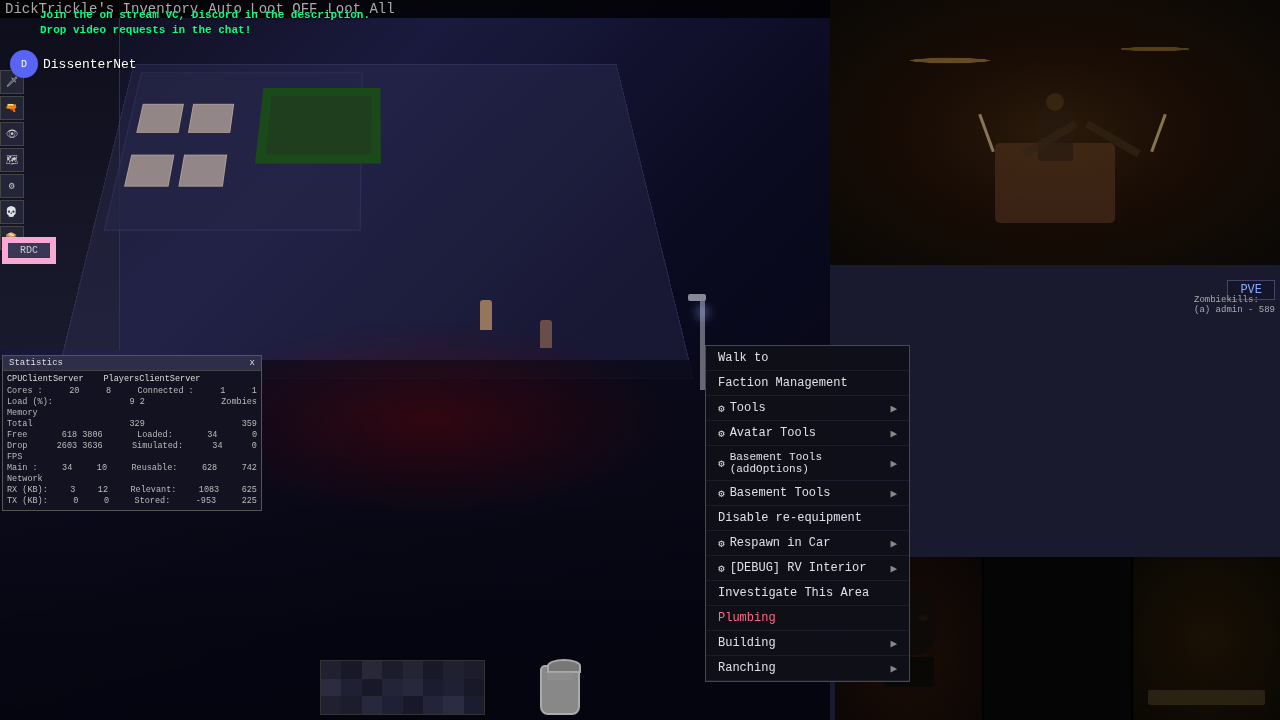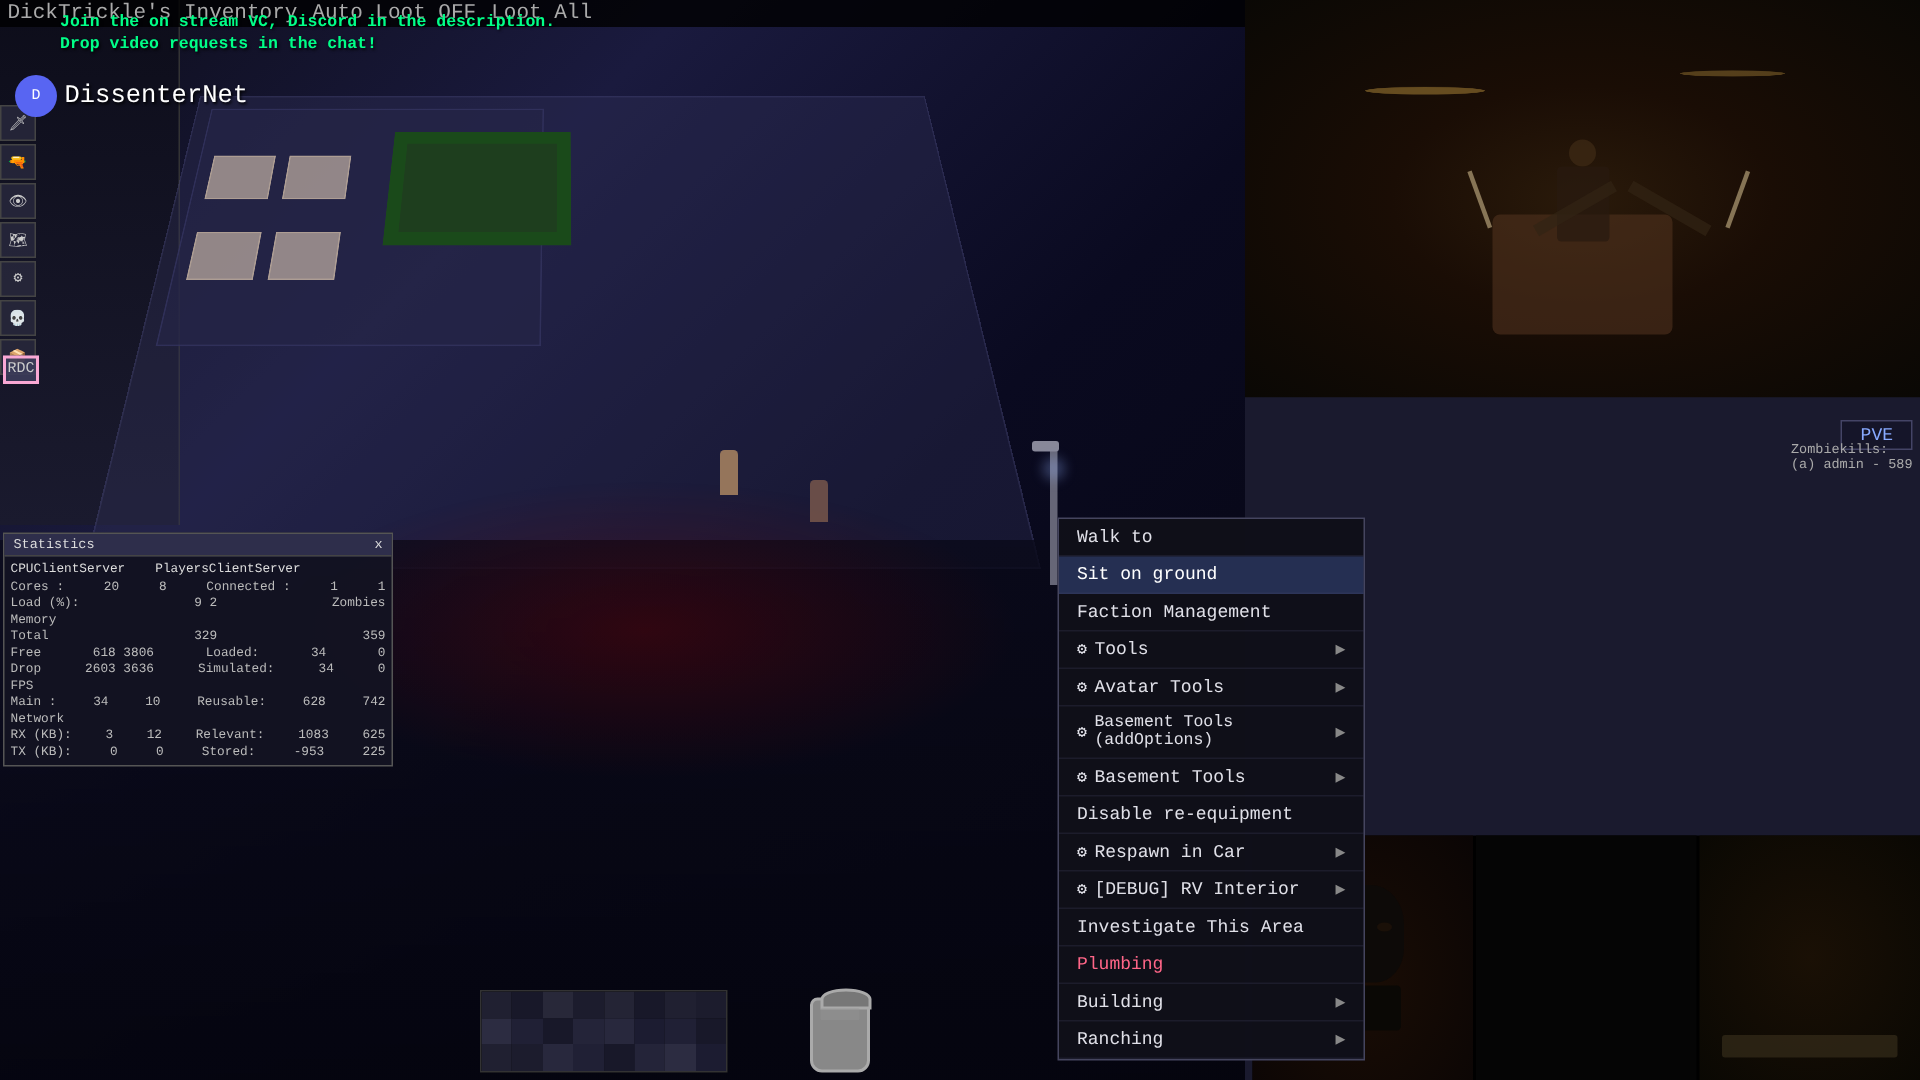--- a/index.html
+++ b/index.html
@@ -78,21 +78,21 @@
       border-radius: 50%;
       background: #5865f2;
       display: flex;
       align-items: center;
       justify-content: center;
       color: white;
       font-size: 10px;
     }
     .discord-name {
       color: #fff;
-      font-size: 17px;
+      font-size: 13px;
       text-shadow: 1px 1px 2px black;
     }
 
     
     .sidebar-icons {
       position: absolute;
       top: 70px; left: 0;
       width: 28px;
       display: flex;
       flex-direction: column;
@@ -109,24 +109,24 @@
       color: #ccc;
       font-size: 10px;
       cursor: pointer;
     }
 
     
     .rdc-button {
       position: absolute;
       top: 237px; left: 2px;
       background: rgba(60,60,90,0.9);
-      border: 2px solid #f9a8d4;
+      border: 6px solid #f9a8d4;
       color: #ccc;
       font-size: 10px;
-      padding: 2px 1px;
+      padding: 2px 12px;
       cursor: pointer;
       z-index: 15;
     }
 
     
     .stats-panel {
       position: absolute;
       top: 355px; left: 2px;
       width: 260px;
       background: rgba(20,20,35,0.92);
@@ -422,25 +422,20 @@
       <span>-953</span>
       <span>225</span>
     </div>
   </div>
 </div>
 
 <div class="context-menu">
   <div class="menu-item">
     <div class="menu-item-inner">
       <span class="menu-item-label">Walk to</span>
-    </div>
-  </div>
-  <div class="menu-item highlighted">
-    <div class="menu-item-inner">
-      <span class="menu-item-label">Sit on ground</span>
     </div>
   </div>
   <div class="menu-item">
     <div class="menu-item-inner">
       <span class="menu-item-label">Faction Management</span>
     </div>
   </div>
   <div class="menu-item">
     <div class="menu-item-inner">
       <span class="menu-icon">⚙</span>

